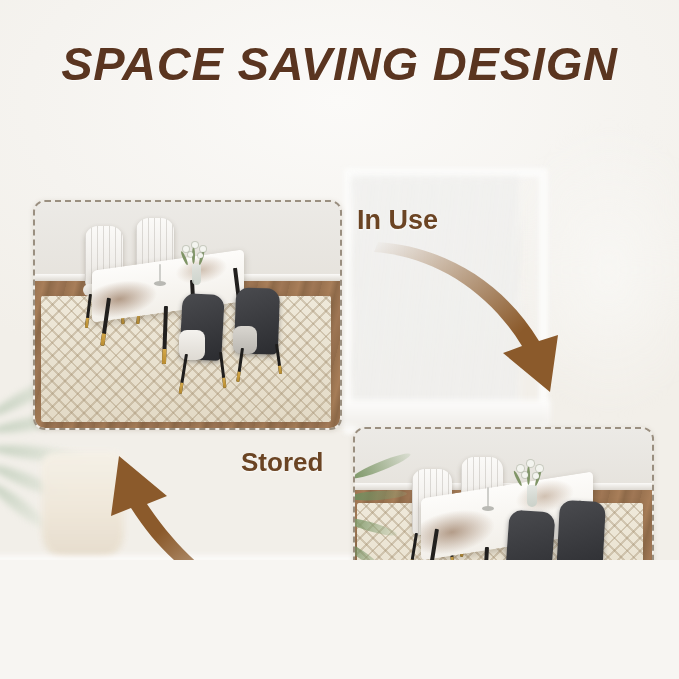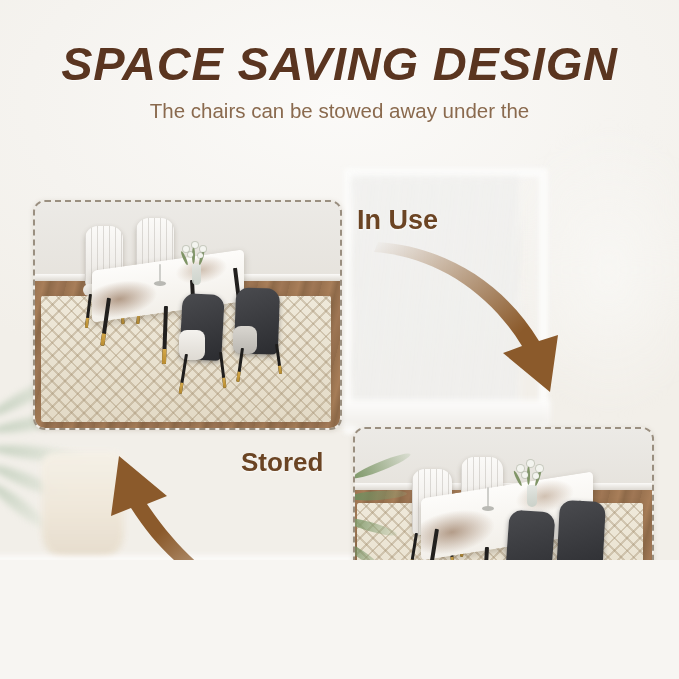--- a/index.html
+++ b/index.html
@@ -171,21 +171,20 @@
       <div class="frond" style="top:44px;transform:rotate(6deg) scaleX(.85)"></div>
       <div class="frond" style="top:62px;transform:rotate(22deg) scaleX(.75)"></div>
       <div class="frond" style="top:80px;transform:rotate(38deg) scaleX(.65)"></div>
     </div>
     <div class="bg-vase"></div>
     <div class="bg-table-edge"></div>
   </div>
 
   <div class="title">SPACE SAVING DESIGN</div>
   <div class="subtitle">
-    <span class="l1">The chairs can be stowed away under the</span>
   </div>
 
   <div class="panel panel-1">
     <div class="scene">
       <div class="wall" style="height:78px;"></div>
       <div class="baseboard" style="top:72px;"></div>
       <div class="floor" style="top:79px;"></div>
       <div class="rug" style="left:6px;top:94px;width:290px;height:126px;border-radius:2px;"></div>
 
       <div class="chair">

